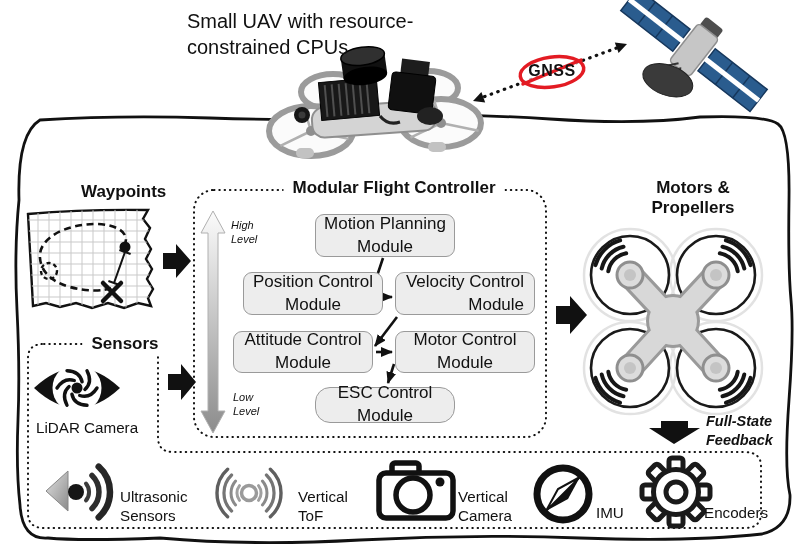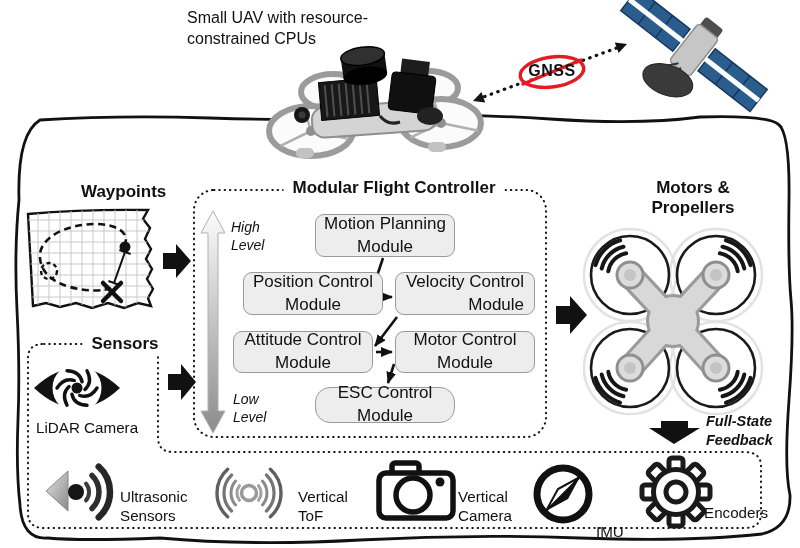--- a/index.html
+++ b/index.html
@@ -1,23 +1,23 @@
 <!DOCTYPE html>
 <html><head>
 <meta charset="utf-8">
 <style>
   html,body{margin:0;padding:0;background:#fff;}
   .stage{position:relative;width:800px;height:548px;background:#fff;overflow:hidden;
          font-family:"Liberation Sans",sans-serif;color:#111;}
   .t{position:absolute;white-space:pre-line;color:#111;z-index:3;}
-  .cap{font-size:16px;line-height:1.3;font-weight:400;}
+  .cap{font-size:20px;line-height:1.3;font-weight:400;}
   .title{font-weight:700;font-size:17px;line-height:1.18;margin-left:25px;}
   .bgw{background:#fff;padding:0 9px;}
   .ctr{transform:translateX(-50%);text-align:center;}
-  .ital{font-style:italic;font-size:14px;line-height:1.3;}
+  .ital{font-style:italic;font-size:11px;line-height:1.3;}
   .lbl{font-size:15.2px;line-height:1.25;}
   .gnss{font-weight:700;font-size:16px;letter-spacing:.5px;}
   .fb{font-style:italic;font-weight:700;font-size:14.5px;line-height:1.3;}
   .module{position:absolute;z-index:2;display:flex;align-items:center;justify-content:center;
           text-align:center;background:#ededed;border:1.5px solid #9a9a9a;border-radius:9px;
           font-size:17px;line-height:1.35;white-space:pre-line;box-sizing:border-box;}
   svg{position:absolute;left:0;top:0;z-index:1;}
 </style>
 </head>
 <body>
@@ -320,16 +320,16 @@
 <div class="t title bgw ctr" style="left:100px;top:334px;">Sensors</div>
 <div class="t lbl" style="left:36px;top:418px;">LiDAR Camera</div>
 <div class="t fb" style="left:706px;top:412px;">Full-State
 Feedback</div>
 <div class="t lbl" style="left:120px;top:487px;">Ultrasonic
 Sensors</div>
 <div class="t lbl" style="left:298px;top:487px;">Vertical
 ToF</div>
 <div class="t lbl" style="left:458px;top:487px;">Vertical
 Camera</div>
-<div class="t lbl" style="left:596px;top:522px;text-align:right;">IMU</div>
+<div class="t lbl" style="left:596px;top:503px;text-align:right;">IMU</div>
 <div class="t lbl" style="left:704px;top:503px;">Encoders</div>
 
 </div>
 
 </body></html>

